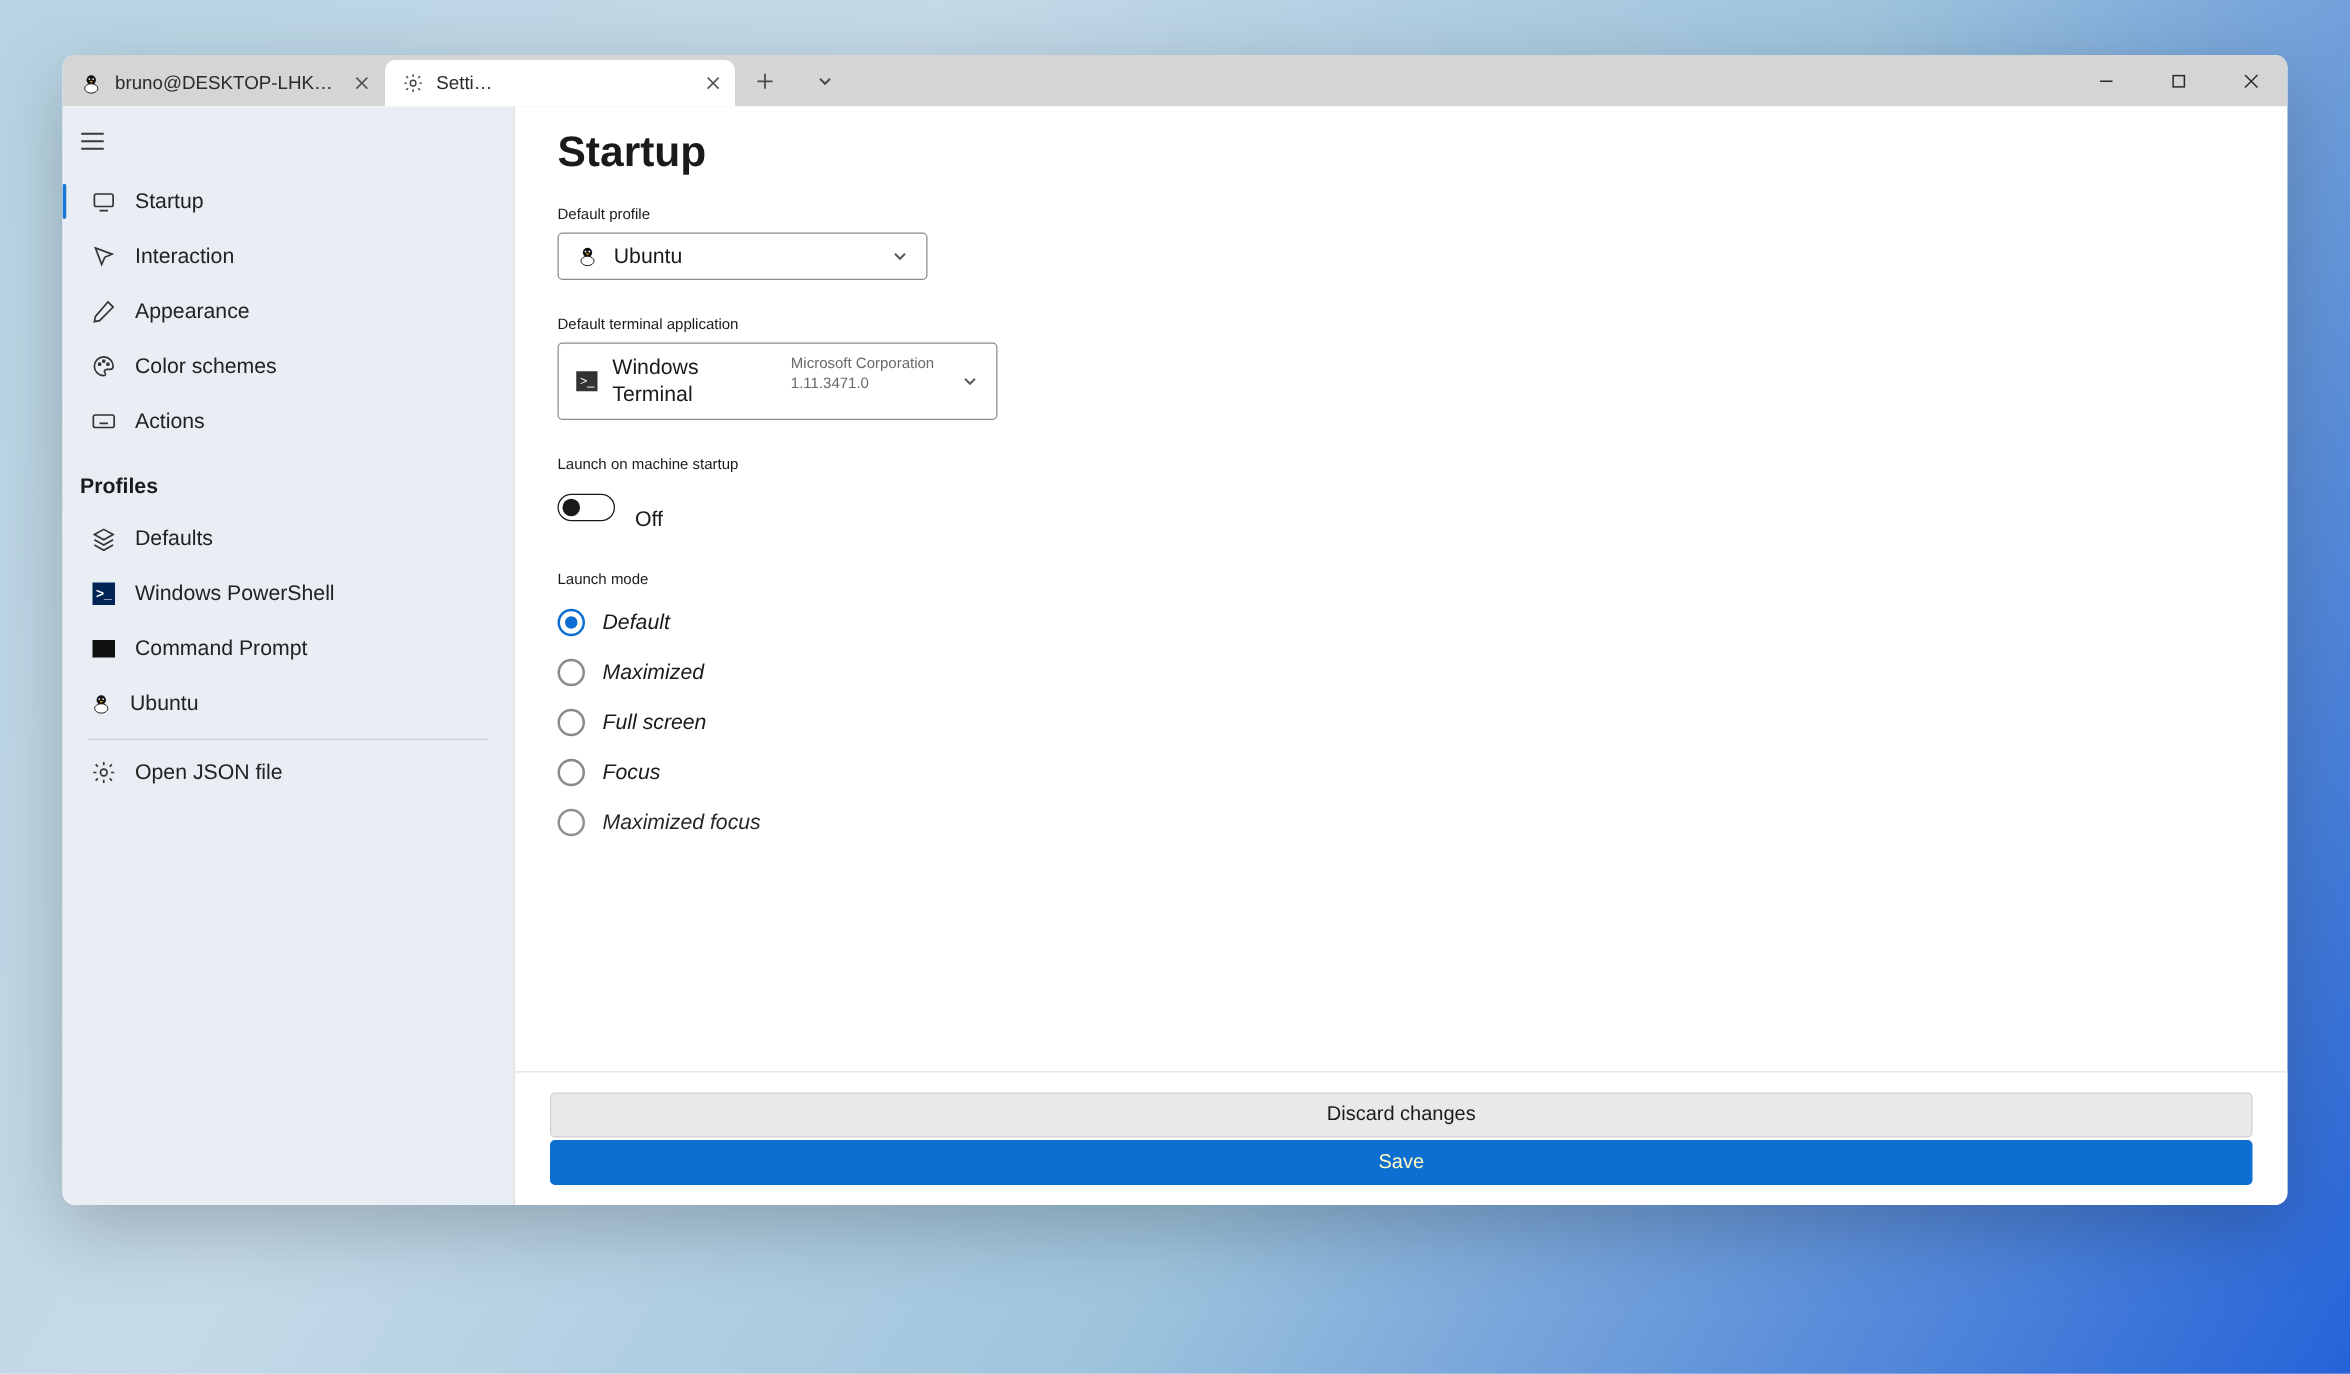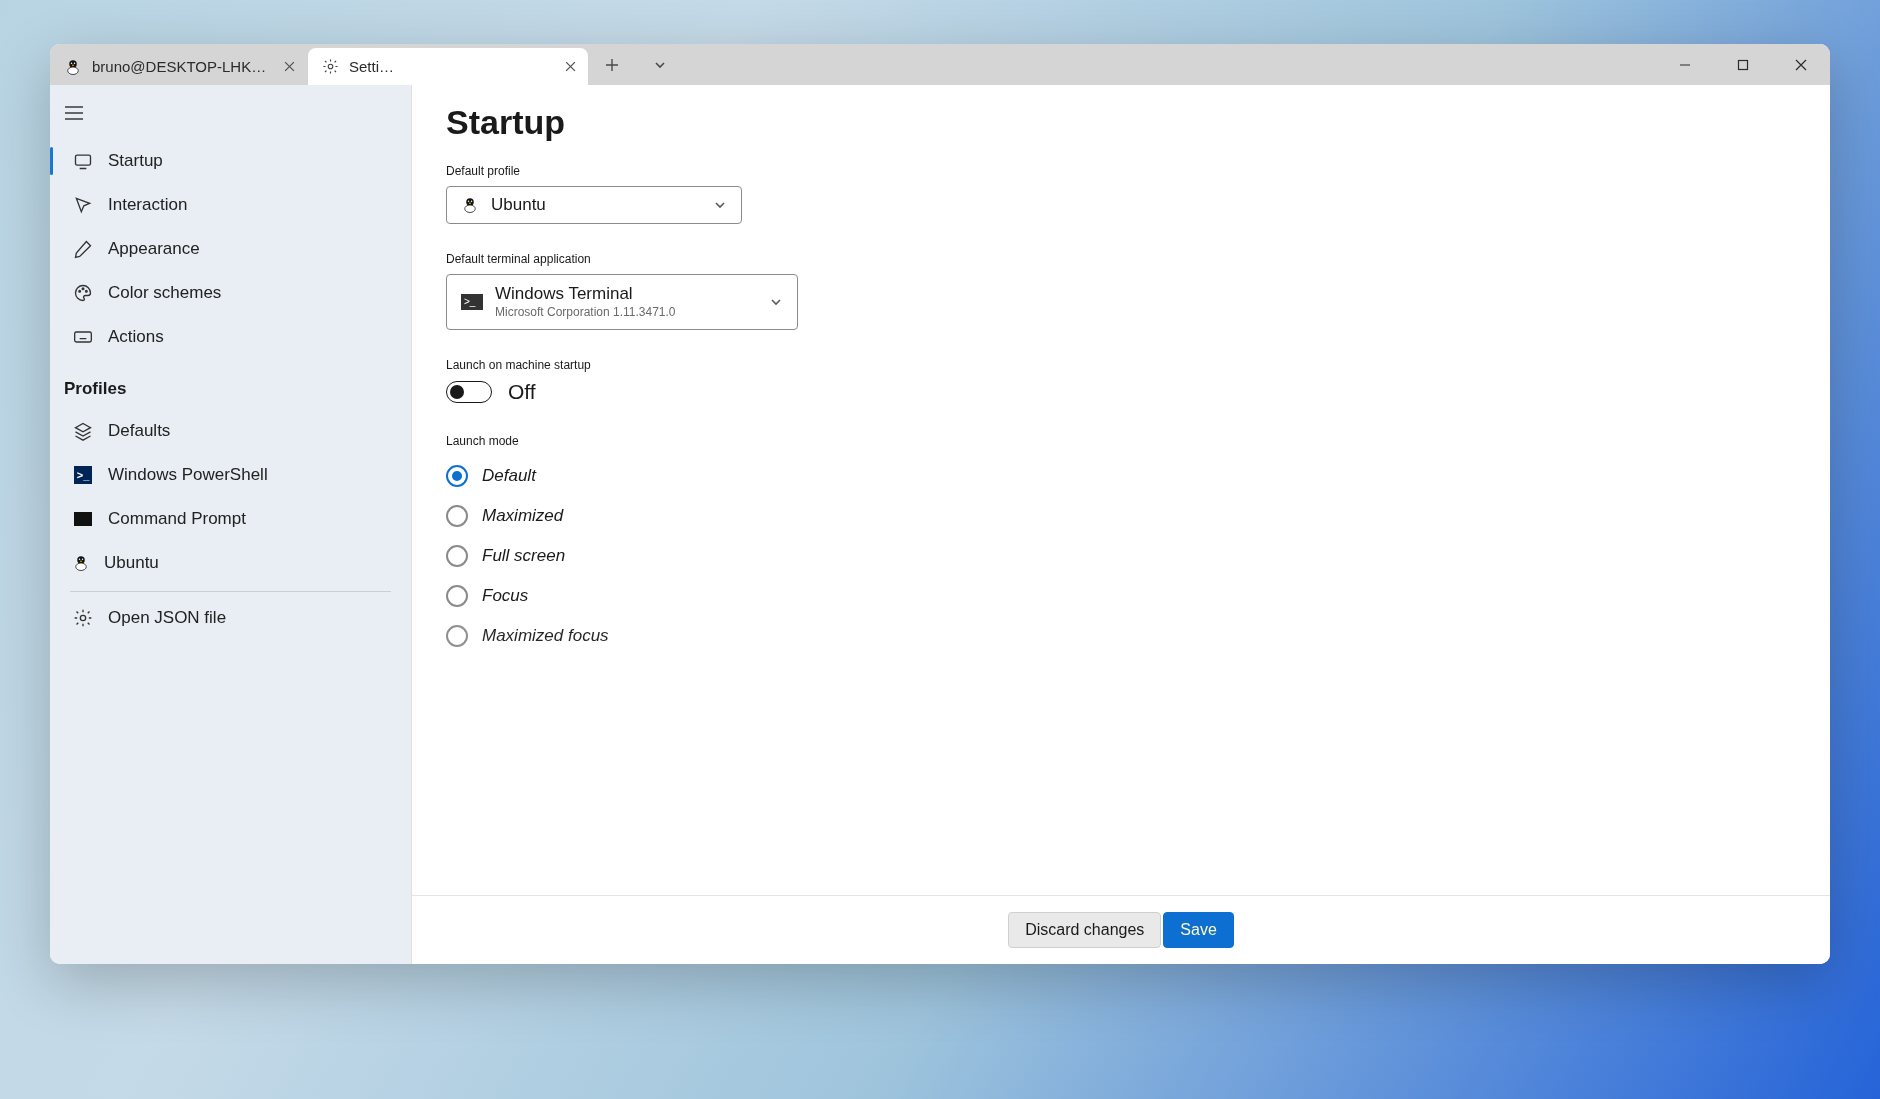--- a/index.html
+++ b/index.html
@@ -148,52 +148,53 @@
     border:1px solid #8b8b8b;
     border-radius:4px;
     padding: 8px 14px;
     font-size:17px;
     width: 296px;
     position:relative;
     margin-bottom: 28px;
   }
   .select .chev { margin-left:auto; color:#5a5a5a; }
   .select.big { padding: 8px 14px; width: 352px; margin-bottom: 28px; }
-  .select.big .two-line { display:flex; flex-direction:column; line-height:1.3; }
+  .select.big .two-line { display:flex; flex-direction:row; line-height:1.3;gap:48px; }
   .select.big .sub { color:#6a6a6a; font-size:12px; }
 
   .toggle-row { display:flex; align-items:center; gap:16px; margin-bottom: 30px; }
   .toggle {
     width:46px; height:22px; border:1px solid #1a1a1a; border-radius:12px;
     position:relative; background:#fff;
   }
   .toggle::after {
     content:""; position:absolute; left:3px; top:3px; width:14px; height:14px;
     border-radius:50%; background:#1a1a1a;
   }
-  .toggle-label { font-size:21px; }
+  .toggle-label { font-size:17px;margin-top:20px; }
 
   .radio-row { display:flex; align-items:center; gap:14px; padding: 9px 0; font-size:17px;font-style:italic; }
   .radio {
     width:22px; height:22px; border:2px solid #8a8a8a; border-radius:50%;
     display:flex; align-items:center; justify-content:center;
   }
   .radio.checked { border-color:#0d6fd1; }
   .radio.checked::after {
     content:""; width:10px; height:10px; border-radius:50%; background:#0d6fd1;
   }
 
   
   .footer {
     border-top:1px solid #e4e4e4;
     padding: 16px 28px;
     display:flex;
-    justify-content:center;
+    justify-content:space-between;
     gap:2px;
     background:#ffffff;
+    flex-direction:column;
   }
   .btn {
     font-size:16px;
     padding: 8px 16px;
     border-radius:4px;
     border:1px solid #cfcfcf;
     background:#e9e9e9;
     color:#1a1a1a;
   }
   .btn.primary {

